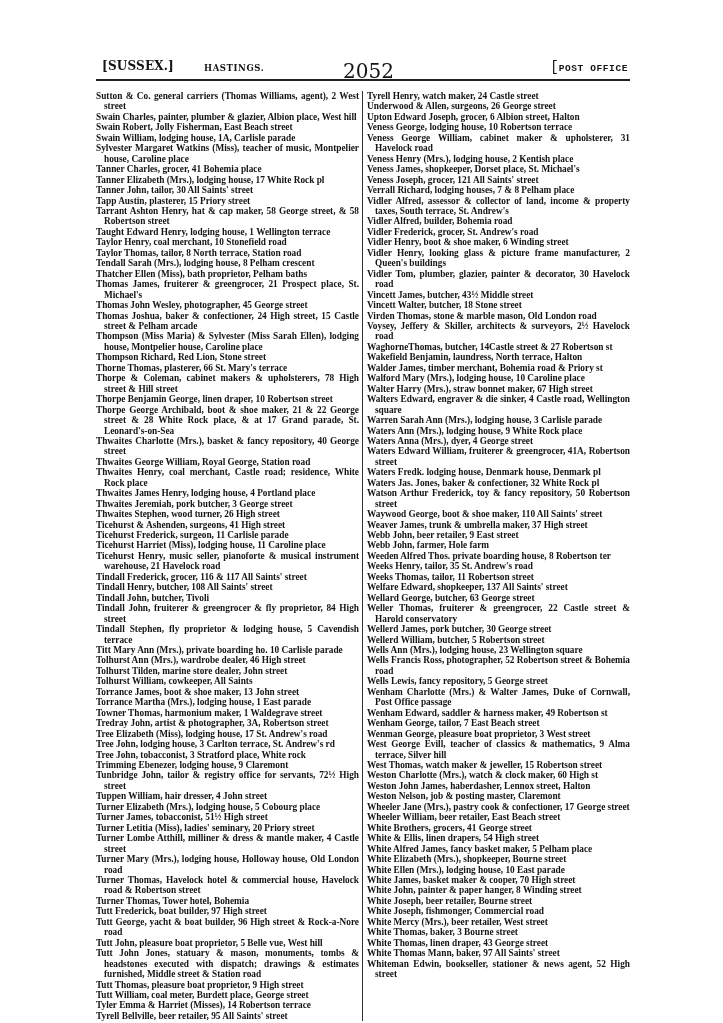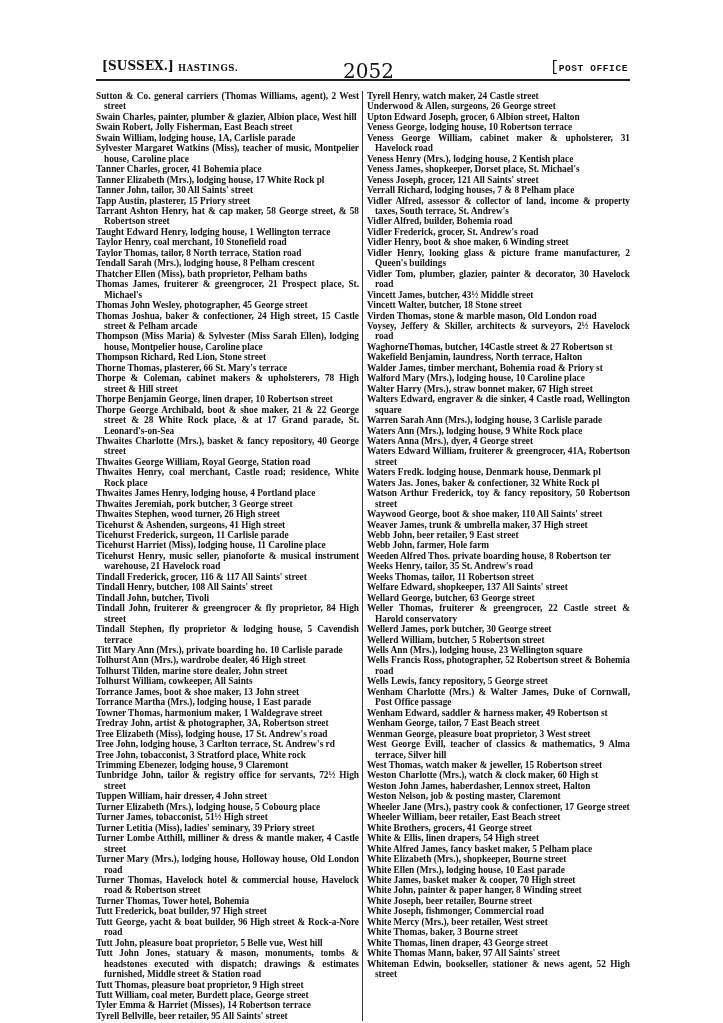--- a/index.html
+++ b/index.html
@@ -1,21 +1,21 @@
 <!DOCTYPE html>
 <html><head>
   <meta charset="utf-8">
   <style>
     html, body { margin: 0; padding: 0; background: #ffffff; }
     body { width: 723px; height: 1023px; position: relative; overflow: hidden;
       font-family: "Liberation Serif", "DejaVu Serif", serif; color: #141414; }
     .page { position: absolute; left: 96px; top: 58px; width: 534px; }
     .header { position: relative; height: 20px; }
     .hdr-county { position: absolute; left: 6px; top: 1px; font-weight: bold; font-size: 12px; letter-spacing: 0.2px; font-family: "DejaVu Serif", serif; }
-    .hdr-town { position: absolute; left: 82px; top: 5px; font-size: 8.5px; font-weight: bold; letter-spacing: 0.6px; font-family: "DejaVu Serif", serif; }
+    .hdr-town { position: absolute; left: 108px; top: 5px; font-size: 8.5px; font-weight: bold; letter-spacing: 0.6px; font-family: "DejaVu Serif", serif; }
     .hdr-page { position: absolute; left: 247px; top: 1px; font-size: 20px; font-family: "DejaVu Serif", serif; }
     .hdr-right { position: absolute; right: 2px; top: 1px; font-size: 14px; font-family: Liberation Mono, monospace; }
     .hdr-right .sm { font-size: 9.5px; font-weight: bold; letter-spacing: 0.6px; }
     .rule { position: absolute; left: 0; top: 21px; width: 534px; height: 1.5px; background: #222; }
     .cols { position: absolute; top: 25px; left: 0; width: 534px; display: flex; margin-top: 8px; }
     .col { width: 264px; font-size: 9.3px; line-height: 10.45px; }
     .col.left { padding-right: 3px; border-right: 1.5px solid #333; }
     .col.right { padding-left: 4px; }
     .entry { text-indent: -8px; padding-left: 8px; text-align: justify; font-weight: bold; }
   </style>
@@ -80,21 +80,21 @@
         <div class="entry">Towner Thomas, harmonium maker, 1 Waldegrave street</div>
         <div class="entry">Tredray John, artist &amp; photographer, 3A, Robertson street</div>
         <div class="entry">Tree Elizabeth (Miss), lodging house, 17 St. Andrew's road</div>
         <div class="entry">Tree John, lodging house, 3 Carlton terrace, St. Andrew's rd</div>
         <div class="entry">Tree John, tobacconist, 3 Stratford place, White rock</div>
         <div class="entry">Trimming Ebenezer, lodging house, 9 Claremont</div>
         <div class="entry">Tunbridge John, tailor &amp; registry office for servants, 72½ High street</div>
         <div class="entry">Tuppen William, hair dresser, 4 John street</div>
         <div class="entry">Turner Elizabeth (Mrs.), lodging house, 5 Cobourg place</div>
         <div class="entry">Turner James, tobacconist, 51½ High street</div>
-        <div class="entry">Turner Letitia (Miss), ladies' seminary, 39 Priory street</div>
+        <div class="entry">Turner Letitia (Miss), ladies' seminary, 20 Priory street</div>
         <div class="entry">Turner Lombe Atthill, milliner &amp; dress &amp; mantle maker, 4 Castle street</div>
         <div class="entry">Turner Mary (Mrs.), lodging house, Holloway house, Old London road</div>
         <div class="entry">Turner Thomas, Havelock hotel &amp; commercial house, Havelock road &amp; Robertson street</div>
         <div class="entry">Turner Thomas, Tower hotel, Bohemia</div>
         <div class="entry">Tutt Frederick, boat builder, 97 High street</div>
         <div class="entry">Tutt George, yacht &amp; boat builder, 96 High street &amp; Rock-a-Nore road</div>
         <div class="entry">Tutt John, pleasure boat proprietor, 5 Belle vue, West hill</div>
         <div class="entry">Tutt John Jones, statuary &amp; mason, monuments, tombs &amp; headstones executed with dispatch; drawings &amp; estimates furnished, Middle street &amp; Station road</div>
         <div class="entry">Tutt Thomas, pleasure boat proprietor, 9 High street</div>
         <div class="entry">Tutt William, coal meter, Burdett place, George street</div>

